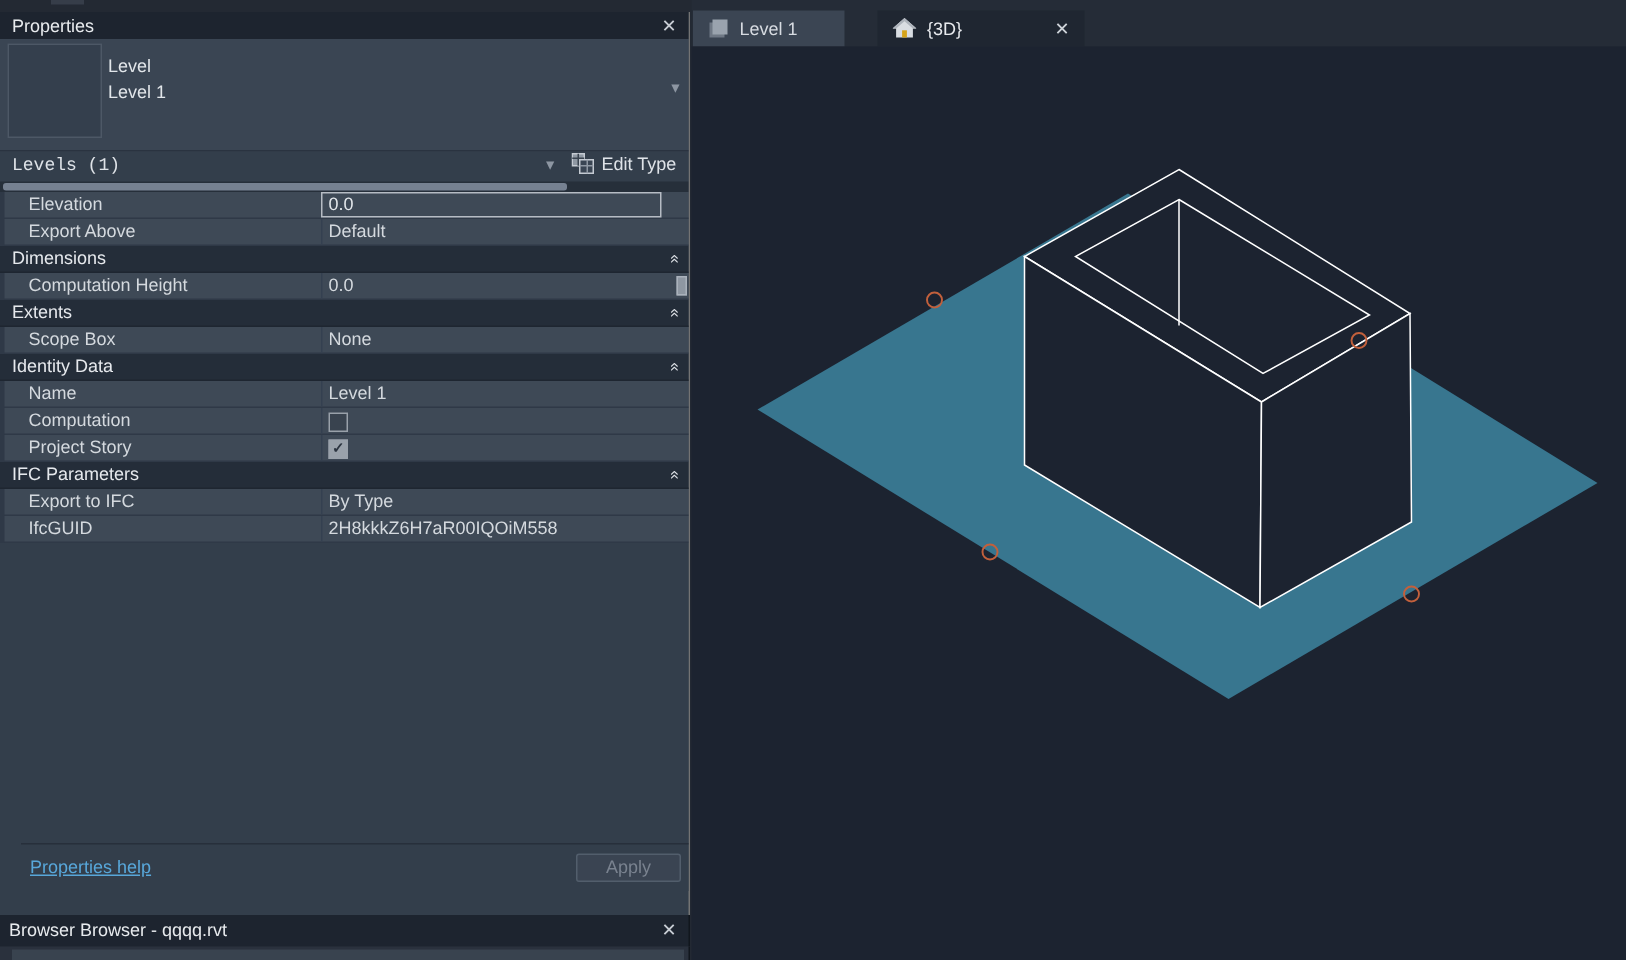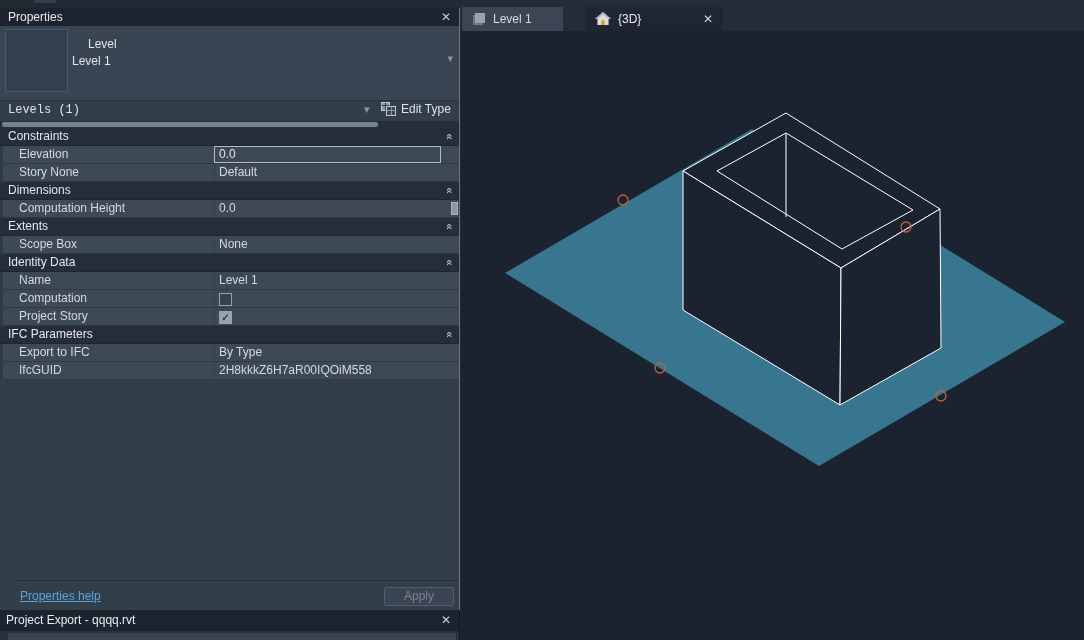--- a/index.html
+++ b/index.html
@@ -7,21 +7,21 @@
          font-family:"Liberation Sans",sans-serif;background:#232933;-webkit-font-smoothing:antialiased;}
 
   
   .top-strip{position:absolute;left:0;top:0;width:1084px;height:8px;background:#232933;}
   .top-frag{position:absolute;left:34px;top:0;width:22px;height:3px;background:#4a5260;opacity:.5;}
   .props-panel{position:absolute;left:0;top:8px;width:460px;height:602px;background:#333e4b;border-right:1px solid #737373;box-sizing:border-box;}
   .ptitle{height:18px;background:#1d242f;color:#e8ebee;font-size:12px;line-height:18px;padding-left:8px;position:relative;}
   .xbtn{position:absolute;right:8px;top:0;color:#c9ced5;font-size:12px;line-height:18px;cursor:default;}
   .type-selector{position:relative;height:74px;background:#3a4553;border-bottom:1px solid #2a3340;}
   .thumb{position:absolute;left:5px;top:3px;width:61px;height:61px;background:#343f4d;border:1px solid #4d5866;}
-  .fam{position:absolute;left:72px;top:11px;font-size:12px;color:#e2e6ea;margin-left:16px;}
+  .fam{position:absolute;left:72px;top:11px;font-size:12px;color:#e2e6ea;}
   .typ{position:absolute;left:72px;top:28px;font-size:12px;color:#e2e6ea;}
   .sel-chev{position:absolute;right:6px;top:26px;color:#8d96a2;font-size:11px;}
   .filter-row{position:relative;height:20px;background:#333e4b;}
   .filter-label{position:absolute;left:8px;top:2px;font-size:12px;color:#dfe3e8;font-family:Liberation Mono, monospace;}
   .filter-chev{position:absolute;left:364px;top:2px;color:#8d96a2;font-size:11px;}
   .edit-type{position:absolute;left:381px;top:1px;display:flex;align-items:center;gap:5px;color:#dfe3e8;font-size:12px;cursor:default;text-align:center;}
   .hscroll{position:relative;height:7px;background:#262f3a;}
   .hthumb{position:absolute;left:2px;top:1px;width:376px;height:5px;background:#768191;border-radius:2px;}
 
   .grid{position:relative;}
@@ -94,32 +94,28 @@
         <span>Edit Type</span>
       </span>
     </div>
 
     <div class="hscroll">
       <div class="hthumb"></div>
     </div>
 
     <div class="grid">
 
-      <div class="sec">
-        <span>Constraints</span>
-        <span class="chev-up">«</span>
-      </div>
       <div class="prow">
         <div class="lab">Elevation</div>
         <div class="val">
           <div class="fieldbox">0.0</div>
         </div>
       </div>
       <div class="prow">
-        <div class="lab">Story None</div>
+        <div class="lab">Export Above</div>
         <div class="val">Default</div>
       </div>
 
       <div class="sec">
         <span>Dimensions</span>
         <span class="chev-up">«</span>
       </div>
       <div class="prow">
         <div class="lab">Computation Height</div>
         <div class="val">0.0</div>
@@ -173,21 +169,21 @@
 
     <div class="fill-rest"></div>
 
     <div class="pfooter">
       <span class="help-link">Properties help</span>
       <span class="apply-btn">Apply</span>
     </div>
   </div>
 
   <div class="pb-header">
-    <span>Project Export - qqqq.rvt</span>
+    <span>Browser Browser - qqqq.rvt</span>
     <span class="xbtn">✕</span>
   </div>
   <div class="pb-body">
     <div class="pb-row"></div>
   </div>
 
   <div class="tabbar">
     <div class="vtab plan">
       <svg width="14" height="14" viewBox="0 0 14 14">
         <rect x="1" y="3" width="10" height="10" fill="#6f7885"></rect>

